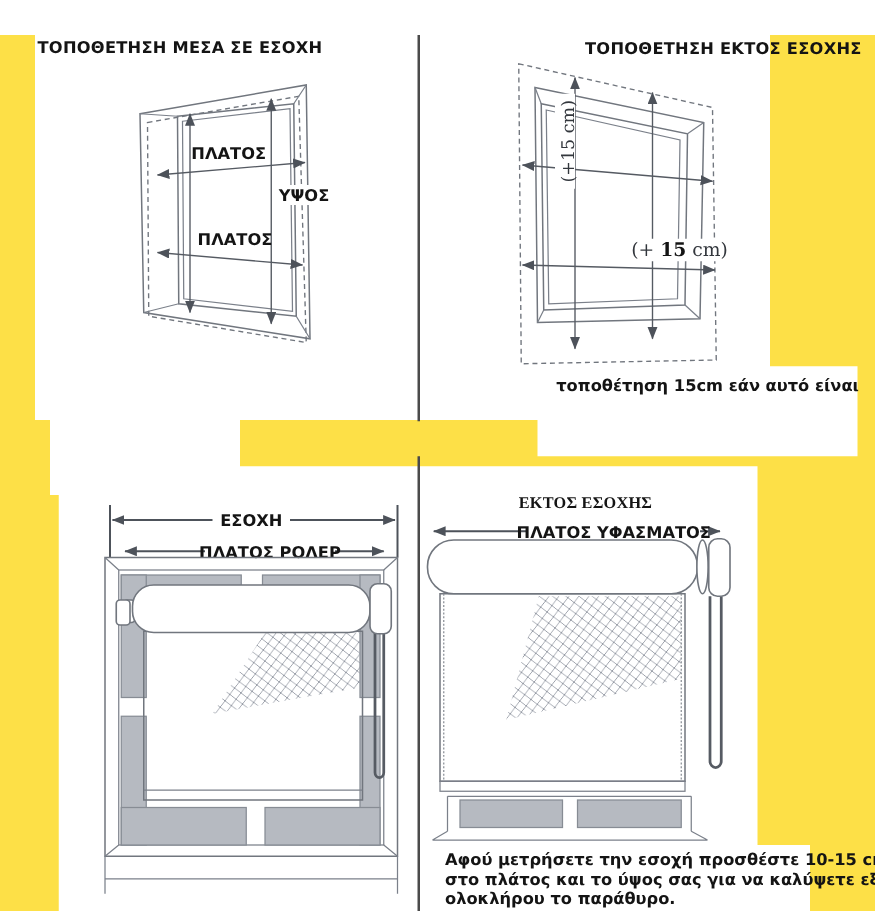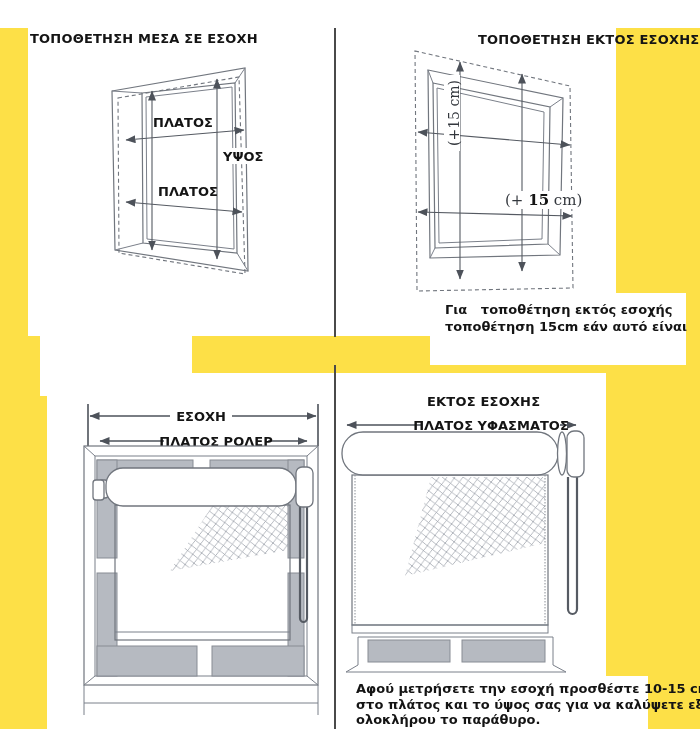--- a/index.html
+++ b/index.html
@@ -70,21 +70,21 @@
     <line class="arr" x1="38" y1="84" x2="156" y2="74" marker-start="url(#mS)" marker-end="url(#mE)"></line>
     <rect x="71" y="127" width="57" height="15" fill="#fff"></rect>
     <line class="arr" x1="38" y1="146" x2="154" y2="156" marker-start="url(#mS)" marker-end="url(#mE)"></line>
     <text class="svgtxt" x="95" y="71" text-anchor="middle">ΠΛΑΤΟΣ</text>
     <text class="svgtxt" x="100" y="140" text-anchor="middle">ΠΛΑΤΟΣ</text>
     <rect x="133" y="92" width="44" height="16" fill="#fff"></rect>
     <text class="svgtxt" x="135" y="105">ΥΨΟΣ</text>
   </svg>
 
 
-  <div class="ttl" style="left:478px;top:4px;">ΤΟΠΟΘΕΤΗΣΗ ΕΚΤΟΣ ΕΣΟΧΗΣ</div>
+  <div class="ttl" style="left:468px;top:4px;">ΤΟΠΟΘΕΤΗΣΗ ΕΚΤΟΣ ΕΣΟΧΗΣ</div>
 
   <svg style="left:405px;top:18px;" width="185" height="255" viewBox="0 0 185 255">
     <path class="dash" d="M10,5 L165,40 L168,242 L12,245 Z"></path>
     <path class="dline" d="M23,24 L158,52 L155,209 L25,212 Z"></path>
     <path class="dline" d="M28,37 L145,61 L143,198 L30,202 Z"></path>
     <path class="dthin" d="M32,42 L139,66 L137,193 L34,197 Z"></path>
     <path class="dthin" d="M23,24 L28,37 M158,52 L145,61 M155,209 L143,198 M25,212 L30,202"></path>
     <line class="arr" x1="55" y1="16" x2="55" y2="233" marker-start="url(#mS)" marker-end="url(#mE)"></line>
     <line class="arr" x1="117" y1="28" x2="117" y2="225" marker-start="url(#mS)" marker-end="url(#mE)"></line>
     <line class="arr" x1="13" y1="86" x2="165" y2="99" marker-start="url(#mS)" marker-end="url(#mE)"></line>
@@ -93,21 +93,20 @@
       <rect x="-38" y="-12" width="76" height="16" fill="#fff"></rect>
       <text class="seriftxt" text-anchor="middle" y="3">(+15 cm)</text>
     </g>
     <rect x="98" y="145" width="72" height="18" fill="#fff"></rect>
     <text class="seriftxt" x="100" y="159" style="font-size:15px;">
       <tspan>(+ </tspan><tspan style="font-weight:bold;fill:#141414;">15</tspan><tspan> cm)</tspan>
     </text>
   </svg>
 
   <div class="cap cap-tr" style="left:445px;top:274px;">
-    <div>Για   τοποθέτηση εκτός εσοχής</div>
     <div>τοποθέτηση 15cm εάν αυτό είναι</div>
   </div>
 
   <svg style="left:62px;top:372px;" width="273" height="331" viewBox="0 0 273 331">
 
     <line class="dim" x1="26" y1="4" x2="26" y2="46"></line>
     <line class="dim" x1="256" y1="4" x2="256" y2="46"></line>
     <line class="dim" x1="28" y1="16" x2="108" y2="16" marker-start="url(#mS)"></line>
     <line class="dim" x1="170" y1="16" x2="254" y2="16" marker-end="url(#mE)"></line>
     <text class="svgtxt" x="139" y="21" text-anchor="middle">ΕΣΟΧΗ</text>
@@ -135,21 +134,21 @@
     <line class="dthin" x1="53" y1="232" x2="228" y2="232"></line>
 
     <path class="chain" d="M238,106 L238,218 A3.5,4 0 0 0 245,218 L245,106"></path>
 
     <rect class="wfill" x="37" y="80" width="9" height="18" rx="3"></rect>
     <rect class="wfill" x="44" y="68" width="190" height="38" rx="17"></rect>
     <rect class="wfill" x="234" y="67" width="17" height="40" rx="6"></rect>
     <rect class="wfill" x="31" y="80" width="11" height="20" rx="3"></rect>
   </svg>
 
-  <div class="ttl" style="left:427px;top:366px;">ΕΚΤΟΣ ΕΣΟΧΗΣ</div>
+  <div class="ttl" style="left:415px;top:366px;font-family:Liberation Serif, serif;">ΕΚΤΟΣ ΕΣΟΧΗΣ</div>
 
   <svg style="left:336px;top:385px;" width="312" height="275" viewBox="0 0 312 275">
 
     <line class="dim" x1="11" y1="12" x2="86" y2="12" marker-start="url(#mS)"></line>
     <line class="dim" x1="224" y1="12" x2="240" y2="12" marker-end="url(#mE)"></line>
     <text class="svgtxt" x="155" y="17" text-anchor="middle">ΠΛΑΤΟΣ ΥΦΑΣΜΑΤΟΣ</text>
 
     <rect class="dline" x="16" y="62" width="196" height="150" fill="#fff"></rect>
     <path d="M69,163 L95,64 L209,64 L209,130 Z" fill="url(#mesh)"></path>
     <line class="edge-dot" x1="19" y1="62" x2="19" y2="212"></line>

